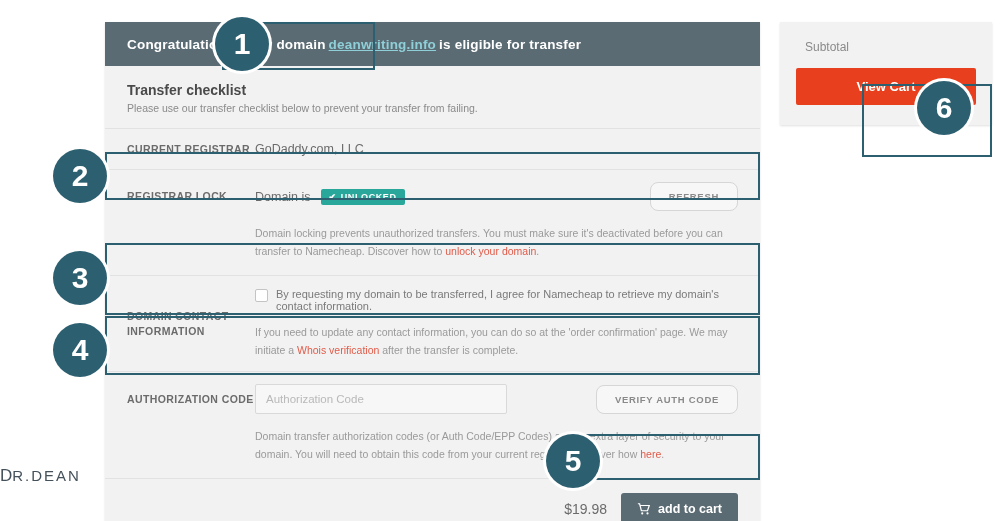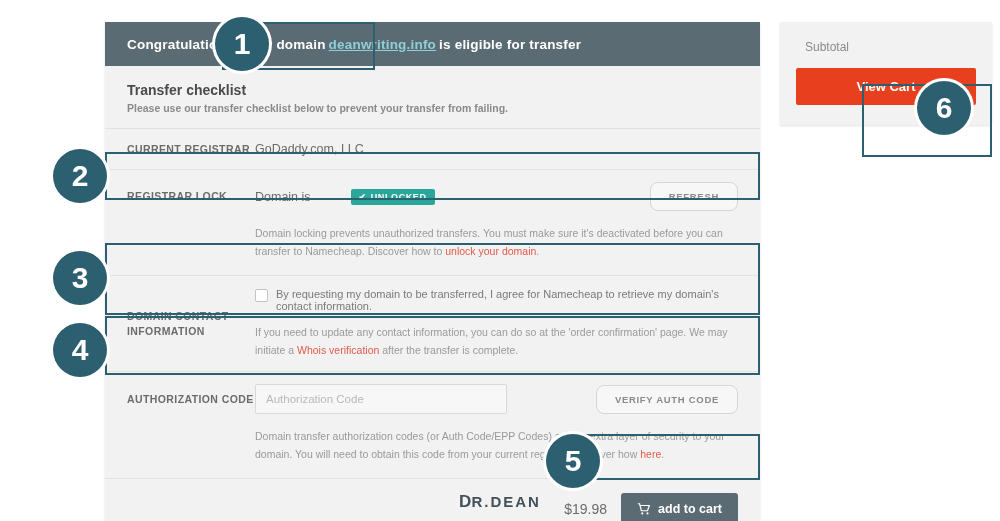--- a/index.html
+++ b/index.html
@@ -59,21 +59,20 @@
   .checklist-title {
     padding: 16px 22px 4px 22px;
     font-size: 14px;
     color: #4a4a4a;
     font-weight: bold;
   }
   .checklist-sub {
     padding: 0 22px 14px 22px;
     font-size: 10.5px;
     color: #8a8a8a;
-    font-weight: bold;
   }
 
   .row {
     display: flex;
     align-items: center;
     padding: 0;
     min-height: 38px;
   }
   .row-sep {
     border-top: 1px solid #e2e2e2;
@@ -101,21 +100,20 @@
   .lock-line {
     display: flex;
     align-items: center;
     justify-content: space-between;
   }
   .lock-left {
     display: flex;
     align-items: center;
     font-size: 12.5px;
     color: #6b6b6b;
-    gap: 30px;
   }
   .badge-unlocked {
     display: inline-flex;
     align-items: center;
     gap: 4px;
     background: #2aa79b;
     color: #ffffff;
     font-size: 9px;
     font-weight: bold;
     letter-spacing: 0.6px;
@@ -254,25 +252,25 @@
     font-weight: bold;
     border-radius: 2px;
     cursor: pointer;
     text-align: center;
   }
 
   
   .footer-logo {
     position: absolute;
     left: 0;
-    top: 492px;
+    top: 466px;
     width: 1000px;
-    text-align: center;
+    text-align: left;
     font-size: 15px;
-    font-weight: bold;
+    font-weight: normal;
     letter-spacing: 2px;
     color: #44515a;
   }
   .footer-logo .mark {
     font-size: 17px;
     letter-spacing: 0;
   }
 
   
   .ann-box {

